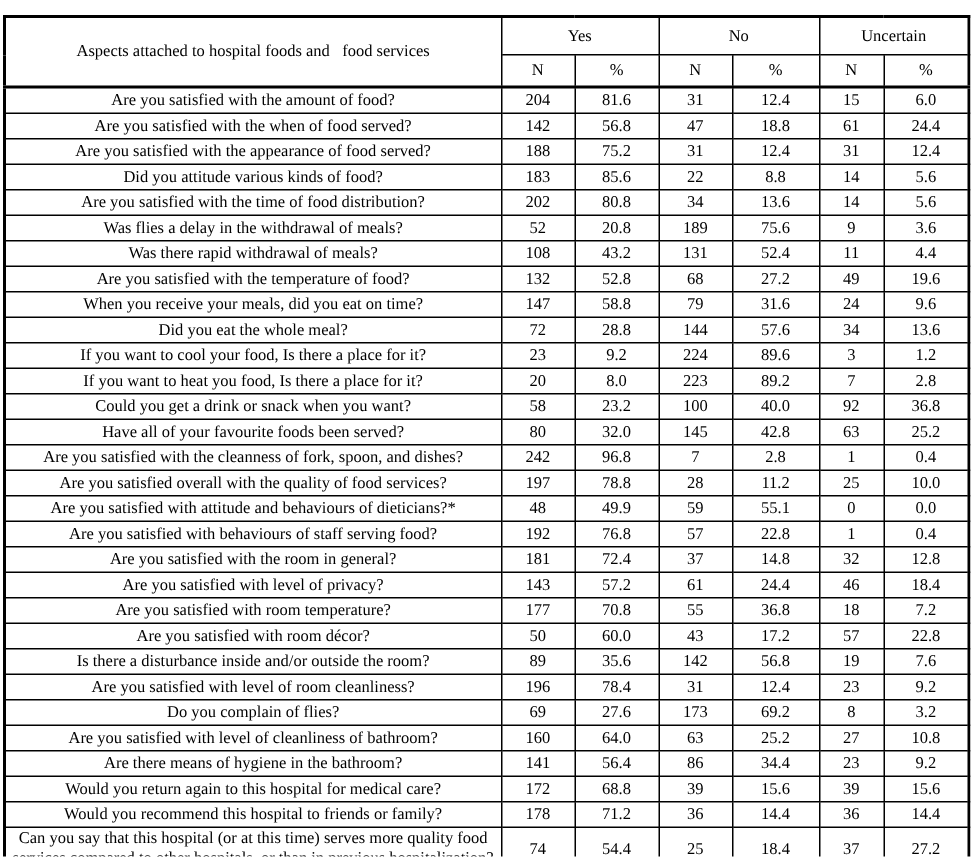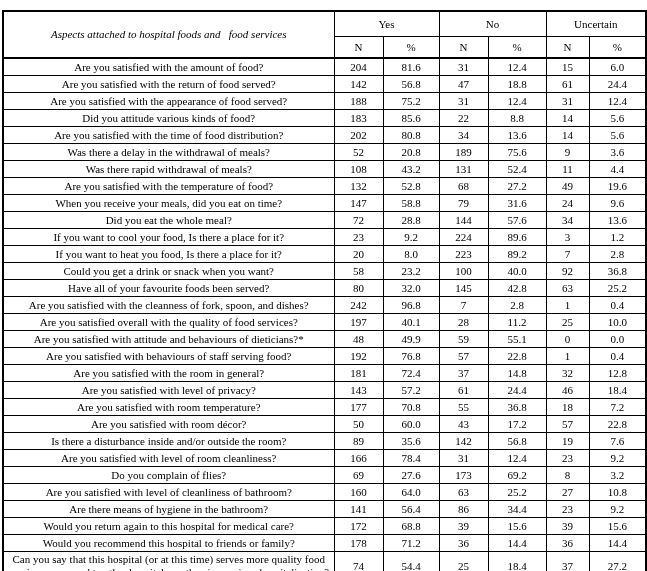--- a/index.html
+++ b/index.html
@@ -32,21 +32,21 @@
     text-align: center;
     vertical-align: middle;
     padding: 1px 2px;
     line-height: 13px;
     overflow: hidden;
   }
   thead th { font-size: 11.5px; }
   thead tr.group-row th { height: 22px; }
   thead tr.sub-row th { height: 18px; }
   thead { border-bottom: 2px solid #000; }
-  th.aspect-head { white-space: pre-wrap; font-style: italic; }
+  th.aspect-head { white-space: pre-wrap; }
   tbody td { height: 14px; }
   tbody td.q { padding: 1px 4px; }
 </style>
 </head>
 <body>
 
 <div class="page">
   <table class="results">
     <colgroup>
       <col style="width:331px">
@@ -77,21 +77,21 @@
         <tr>
           <td class="q">Are you satisfied with the amount of food?</td>
           <td>204</td>
           <td>81.6</td>
           <td>31</td>
           <td>12.4</td>
           <td>15</td>
           <td>6.0</td>
         </tr>
         <tr>
-          <td class="q">Are you satisfied with the return of food served?</td>
+          <td class="q">Are you satisfied with the when of food served?</td>
           <td>142</td>
           <td>56.8</td>
           <td>47</td>
           <td>18.8</td>
           <td>61</td>
           <td>24.4</td>
         </tr>
         <tr>
           <td class="q">Are you satisfied with the appearance of food served?</td>
           <td>188</td>
@@ -113,21 +113,21 @@
         <tr>
           <td class="q">Are you satisfied with the time of food distribution?</td>
           <td>202</td>
           <td>80.8</td>
           <td>34</td>
           <td>13.6</td>
           <td>14</td>
           <td>5.6</td>
         </tr>
         <tr>
-          <td class="q">Was there a delay in the withdrawal of meals?</td>
+          <td class="q">Was flies a delay in the withdrawal of meals?</td>
           <td>52</td>
           <td>20.8</td>
           <td>189</td>
           <td>75.6</td>
           <td>9</td>
           <td>3.6</td>
         </tr>
         <tr>
           <td class="q">Was there rapid withdrawal of meals?</td>
           <td>108</td>
@@ -205,21 +205,21 @@
           <td>242</td>
           <td>96.8</td>
           <td>7</td>
           <td>2.8</td>
           <td>1</td>
           <td>0.4</td>
         </tr>
         <tr>
           <td class="q">Are you satisfied overall with the quality of food services?</td>
           <td>197</td>
-          <td>40.1</td>
+          <td>78.8</td>
           <td>28</td>
           <td>11.2</td>
           <td>25</td>
           <td>10.0</td>
         </tr>
         <tr>
           <td class="q">Are you satisfied with attitude and behaviours of dieticians?*</td>
           <td>48</td>
           <td>49.9</td>
           <td>59</td>
@@ -276,21 +276,21 @@
           <td class="q">Is there a disturbance inside and/or outside the room?</td>
           <td>89</td>
           <td>35.6</td>
           <td>142</td>
           <td>56.8</td>
           <td>19</td>
           <td>7.6</td>
         </tr>
         <tr>
           <td class="q">Are you satisfied with level of room cleanliness?</td>
-          <td>166</td>
+          <td>196</td>
           <td>78.4</td>
           <td>31</td>
           <td>12.4</td>
           <td>23</td>
           <td>9.2</td>
         </tr>
         <tr>
           <td class="q">Do you complain of flies?</td>
           <td>69</td>
           <td>27.6</td>

